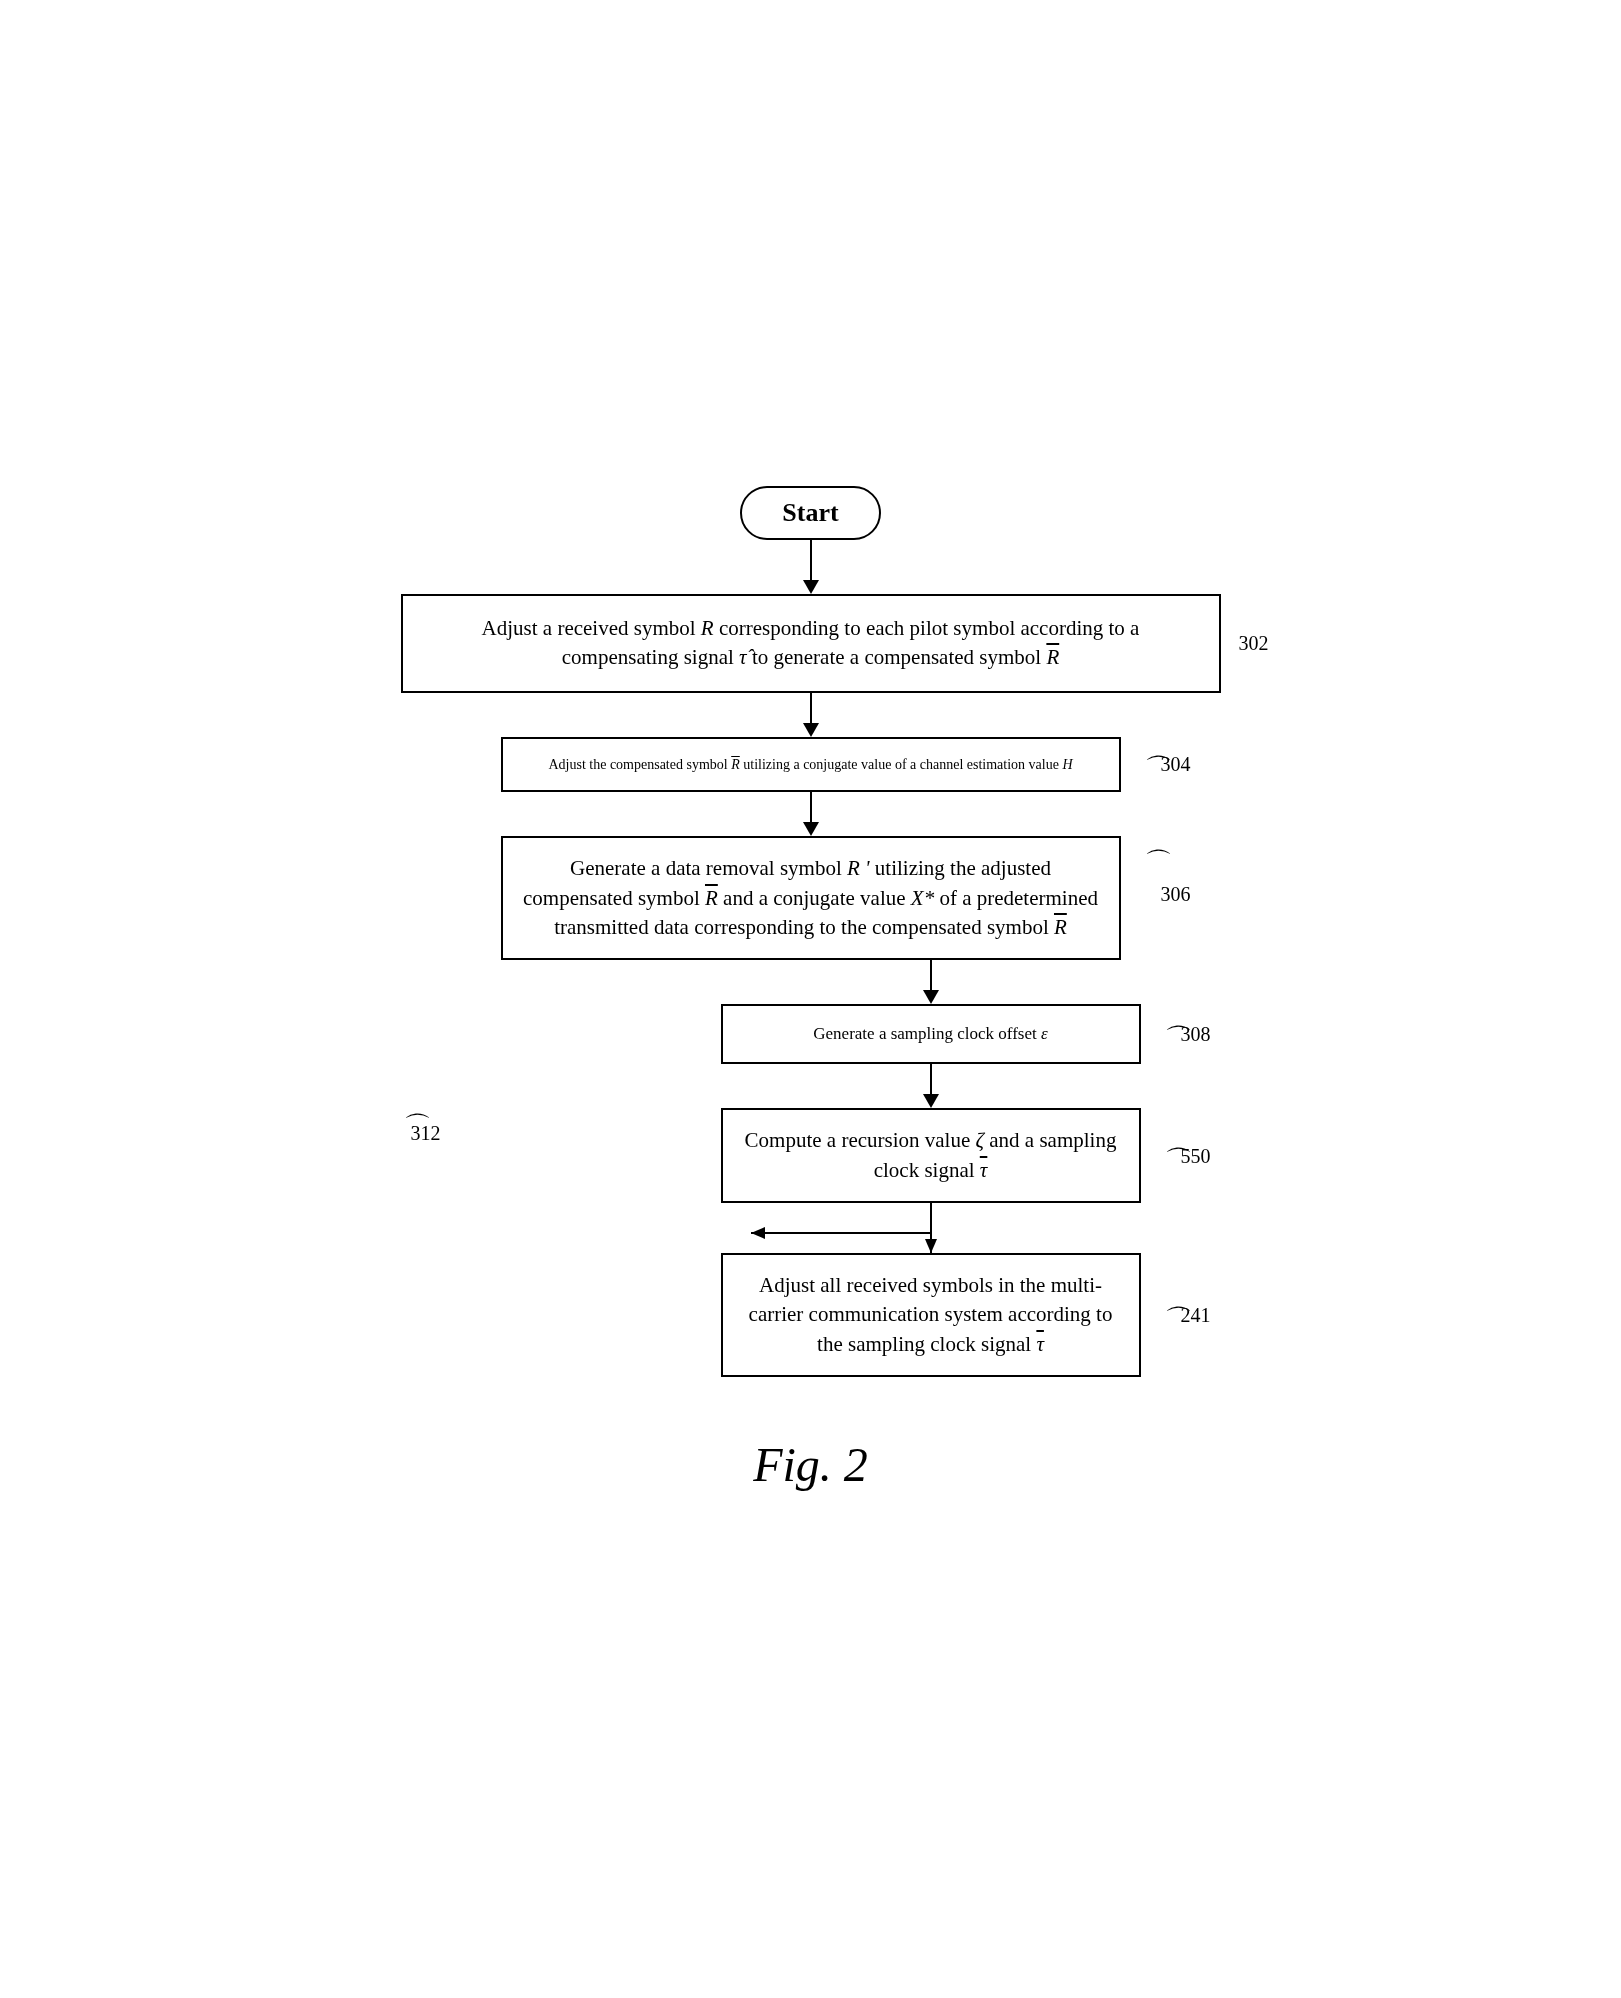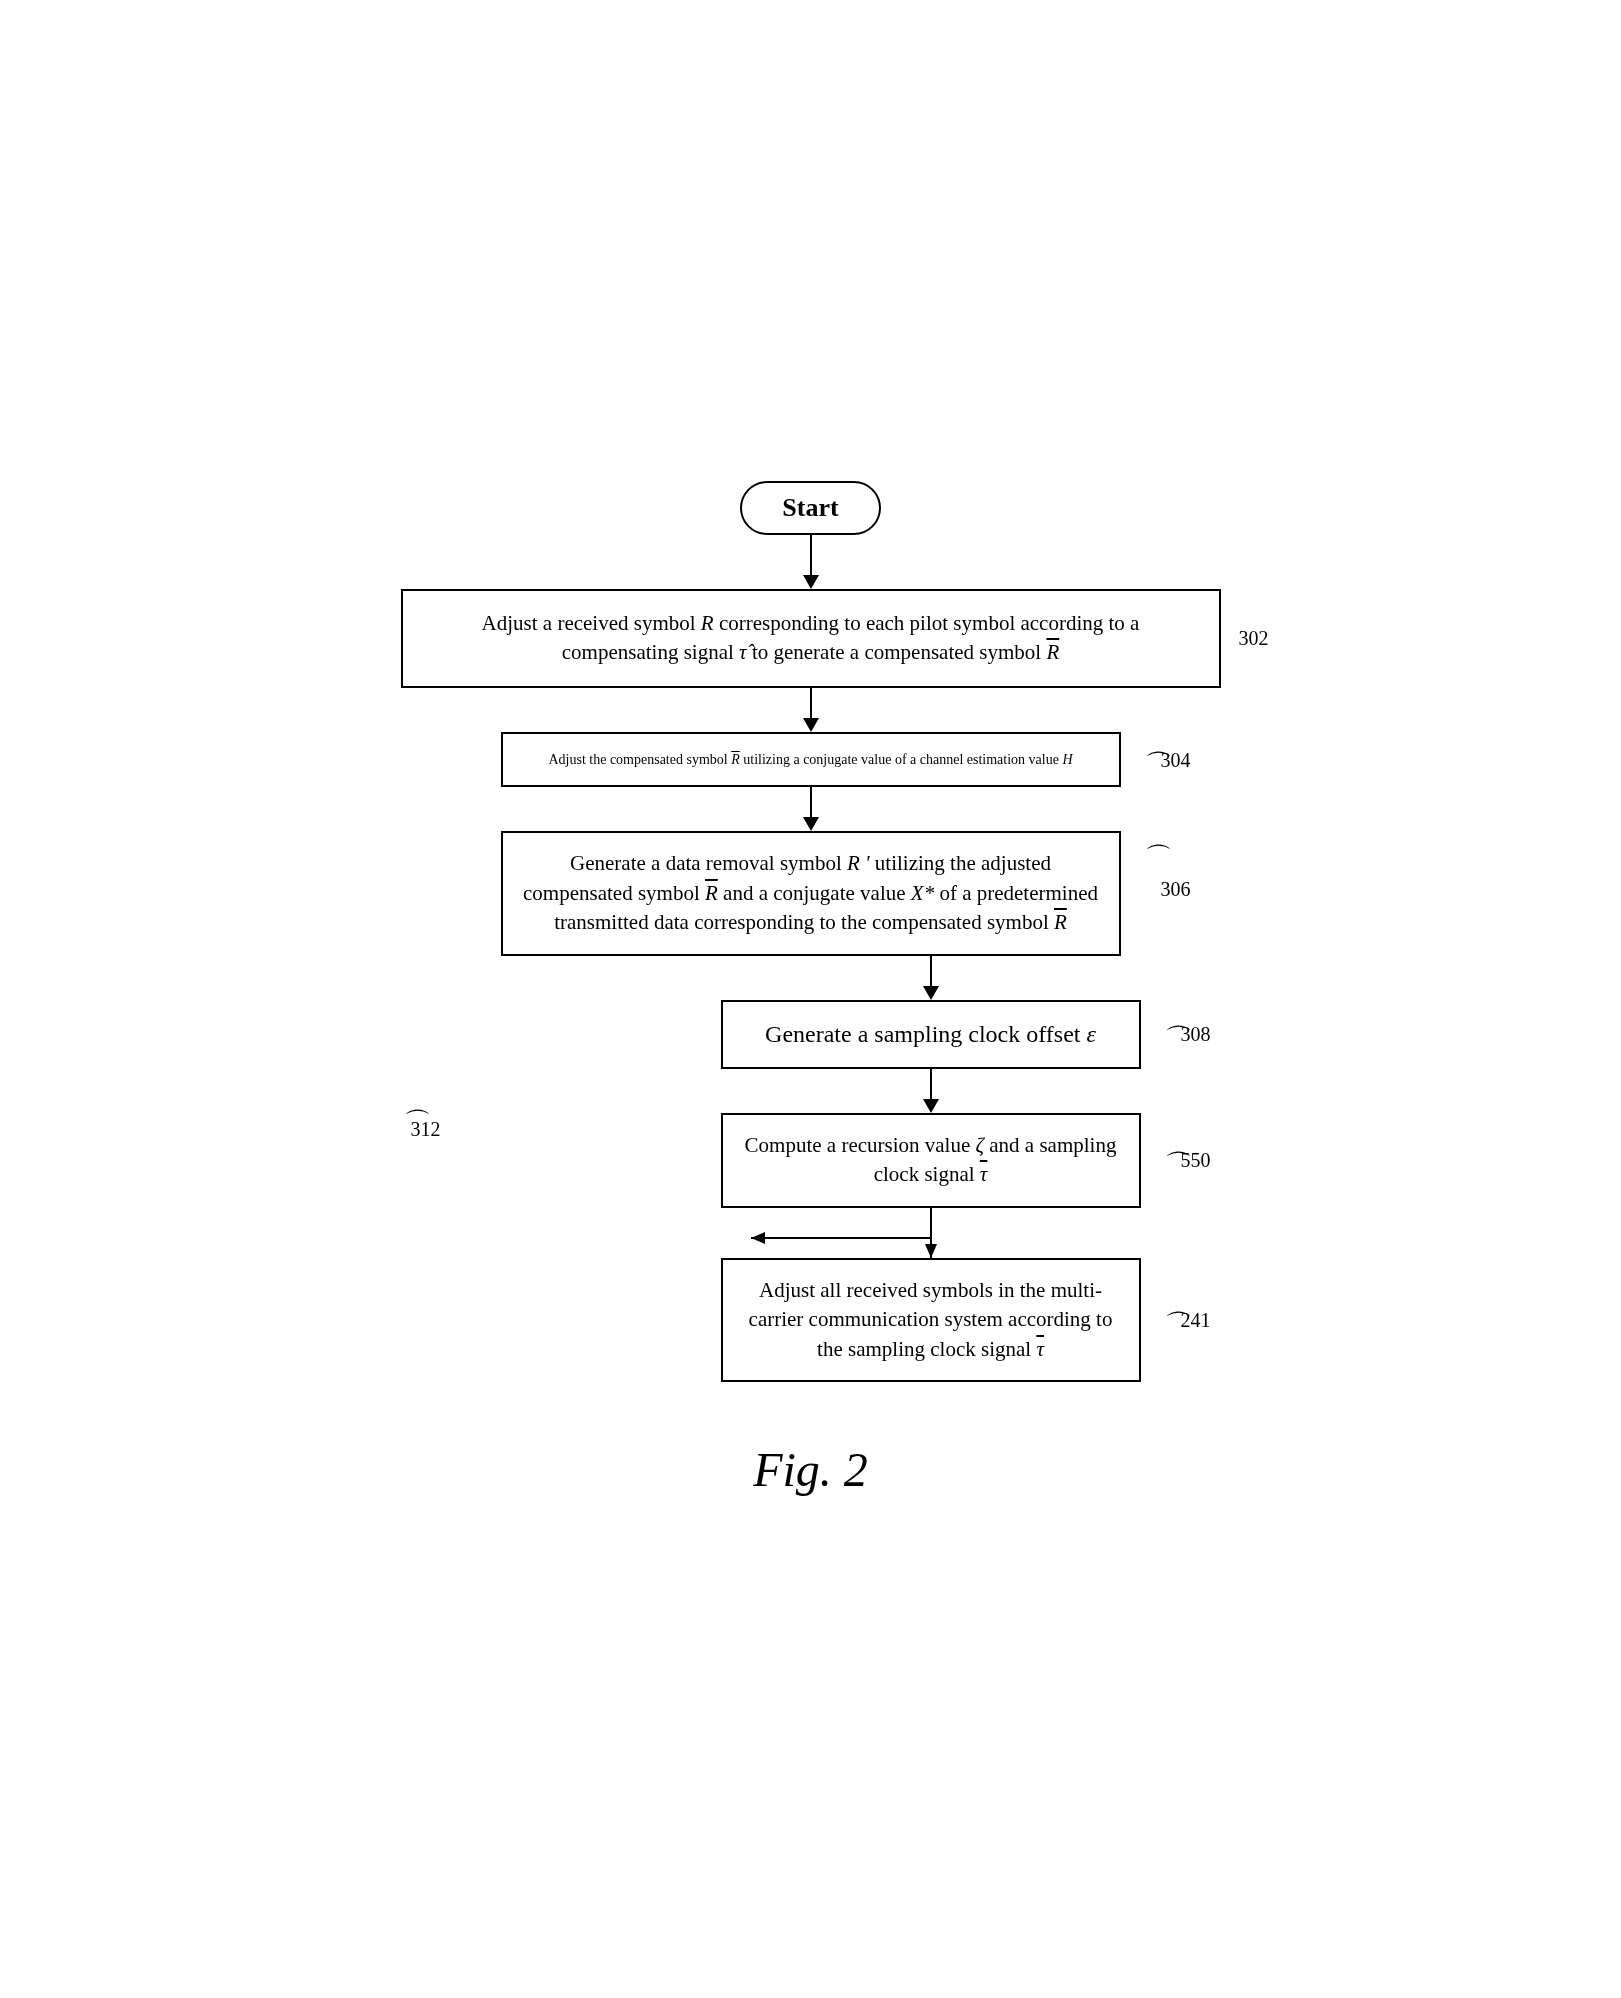--- a/index.html
+++ b/index.html
@@ -153,21 +153,21 @@
       </div>
 
       <div style="flex:1;display:flex;flex-direction:column;align-items:center;padding-left:20px;">
 
         <div class="arrow-down">
           <div class="arrow-line" style="height:30px;"></div>
           <div class="arrow-head"></div>
         </div>
 
         <div style="position:relative;width:420px;">
-          <div class="box" style="width:420px;font-size:24px;padding:16px 18px;">
+          <div class="box" style="width:420px;font-size:17px;padding:16px 18px;">
             Generate a sampling clock offset <span class="math">ε</span>
           </div>
           <span style="position:absolute;right:-70px;top:50%;transform:translateY(-50%);font-size:20px;">308</span>
           <span style="position:absolute;right:-52px;top:calc(50% - 14px);font-size:28px;">⌒</span>
         </div>
 
         <div class="arrow-down">
           <div class="arrow-line" style="height:30px;"></div>
           <div class="arrow-head"></div>
         </div>

